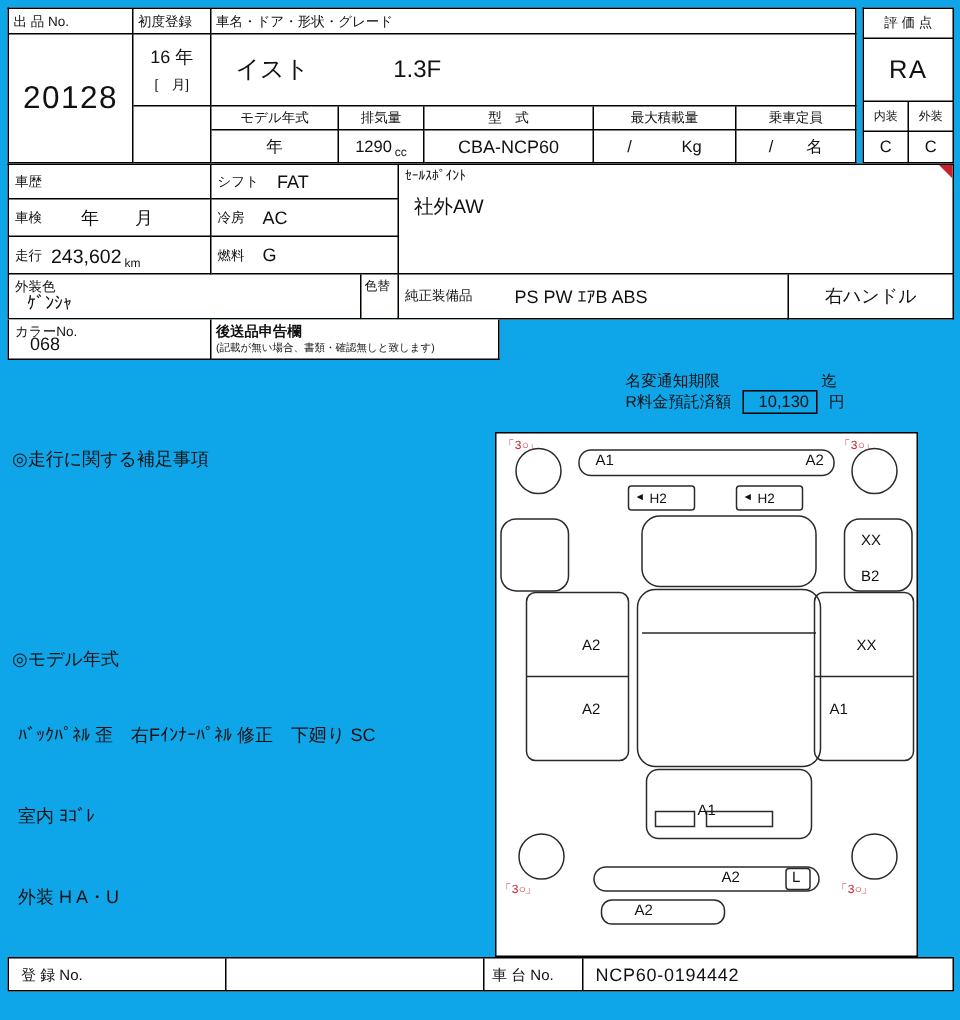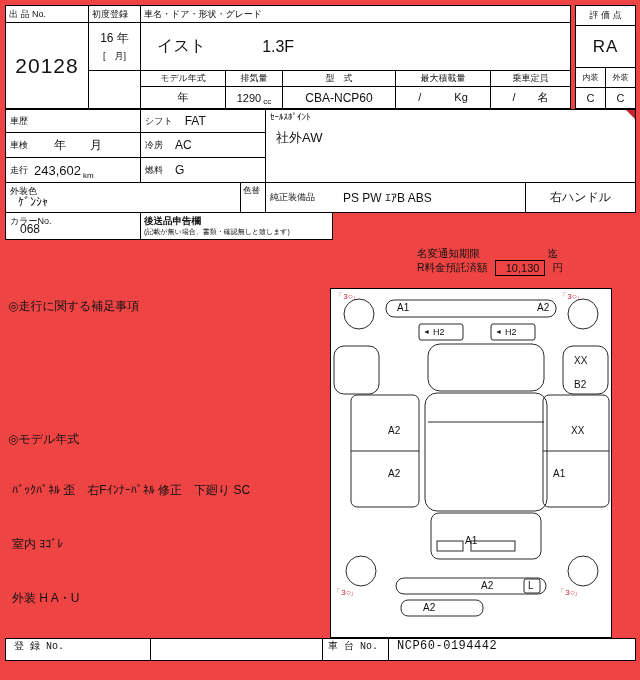--- a/index.html
+++ b/index.html
@@ -1,17 +1,17 @@
 <!DOCTYPE html>
 <html><head>
 <meta charset="utf-8">
 <style>
   *{margin:0;padding:0;box-sizing:border-box;}
   html,body{background:#fff;}
-  .sheet{position:relative;width:640px;height:680px;background:#ef4444;color:#111;
+  .sheet{position:relative;width:640px;height:680px;background:#0ea5e9;color:#111;
          font-family:"Liberation Sans","DejaVu Sans",sans-serif;}
   .tbl{position:absolute;display:grid;border-top:1px solid #000;border-left:1px solid #000;background:#fff;}
   .cell{border-right:1px solid #000;border-bottom:1px solid #000;position:relative;overflow:hidden;font-size:11px;}
   .lblc{font-size:9px;padding:2px 3px;white-space:nowrap;}
   .ctr{display:flex;align-items:center;justify-content:center;}
   .flexc{display:flex;align-items:center;padding:0 4px;}
   .slbl{font-size:9px;white-space:nowrap;}
   .cval{font-size:12px;margin-left:12px;white-space:nowrap;}
   .unit{font-size:8px;margin-left:2px;align-self:flex-end;padding-bottom:2px;}
   .big{display:flex;align-items:center;justify-content:center;font-size:21px;letter-spacing:1px;}
@@ -29,21 +29,21 @@
   .notice-row{position:absolute;display:flex;align-items:center;justify-content:space-between;font-size:10.5px;}
   .depbox{border:1px solid #000;padding:1px 5px 1px 10px;font-size:11px;text-align:right;}
   .note-title{position:absolute;font-size:12px;white-space:nowrap;}
   .report{position:absolute;font-size:12px;line-height:18px;white-space:pre;}
   .diagram{position:absolute;left:330px;top:288px;width:282px;height:350px;border:1px solid #000;background:#fff;}
   .dlabel{position:absolute;font-size:10px;white-space:nowrap;}
   .dsmall{font-size:9px;}
   .arrow{position:absolute;font-size:7px;}
   .dmark{position:absolute;font-size:8px;color:#c8232c;white-space:nowrap;letter-spacing:-1px;}
   .footer{position:absolute;left:5px;top:638px;width:631px;height:23px;border:1px solid #000;display:flex;background:#fff;}
-  .fcell{border-right:1px solid #000;display:flex;align-items:flex-start;padding-left:8px;font-size:10px;height:100%;font-family:Liberation Mono, monospace;}
+  .fcell{border-right:1px solid #000;display:flex;align-items:center;padding-left:8px;font-size:10px;height:100%;}
   .fcell.last{flex:1;border-right:none;}
   .chassis{font-size:12px;letter-spacing:.5px;}
 </style>
 </head>
 <body>
 
 <div class="sheet">
 
   <div class="tbl" style="left:5px;top:5px;width:566px;grid-template-columns:83px 52px 85px 57px 113px 95px 80px;grid-template-rows:17px 48px 16px 22px;">
     <div class="cell lblc" style="grid-area:1/1/2/2">出 品 No.</div>

